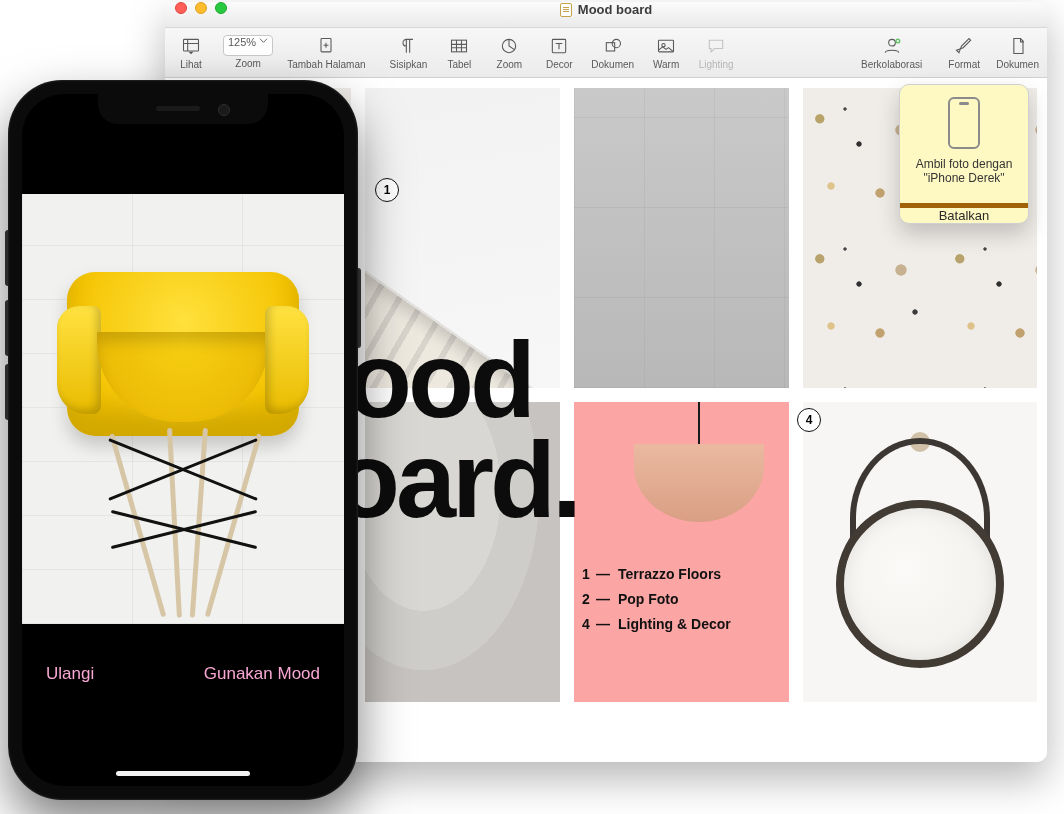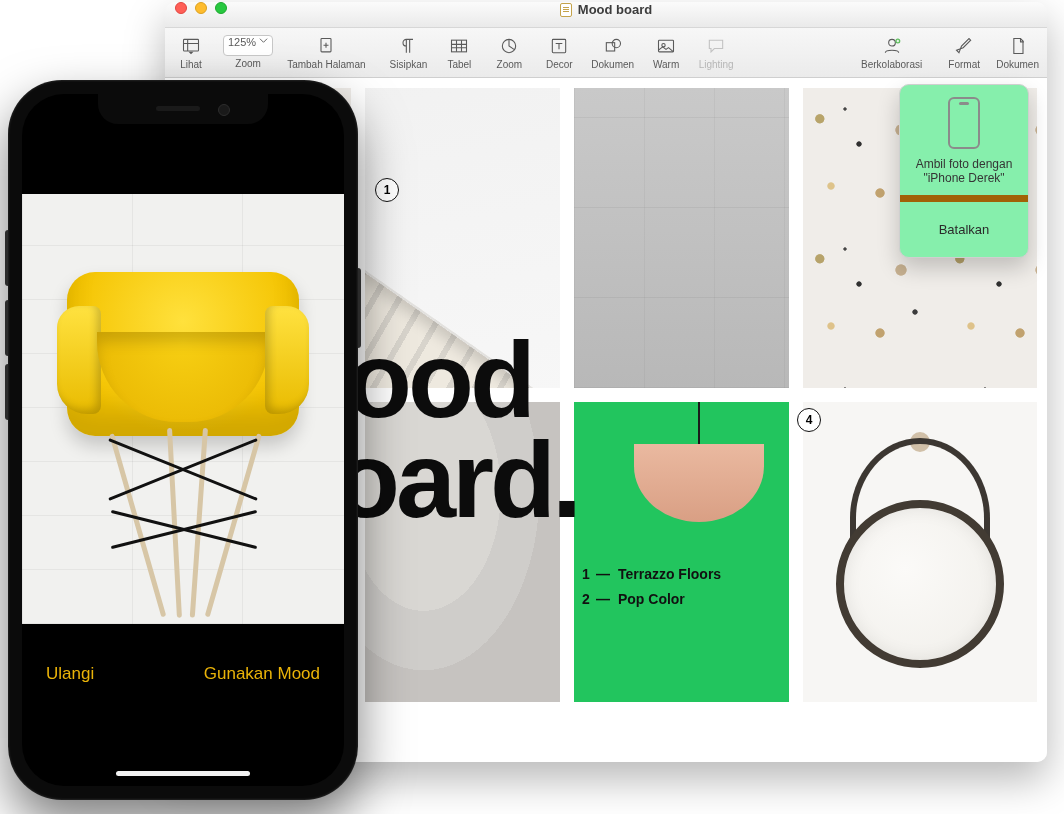--- a/index.html
+++ b/index.html
@@ -97,21 +97,21 @@
   .t3 {
     background:
       linear-gradient(180deg,#c9c9c9,#b8b8b8);
   }
   .t4 { background:#f0ede9;}
   .t5 { background: linear-gradient(#ece6d7,#dbcdb2);}
   .t6 {
     background:
       radial-gradient(ellipse at 30% 30%, #d9d7d3 0 40%, #cfcdca 40% 60%, #c6c3c0 60% 100%);
   }
-  .t7 { background:#22c55e;}
+  .t7 { background:#fca5a5;}
   .t8 { background:#f7f6f4; display:flex; align-items:center; justify-content:center;}
 
   
   .speck:before, .speck:after {
     content:""; position:absolute; inset:0;
     background-image:
       radial-gradient(circle at 12% 22%, #b7a36a 0 4px, transparent 5px),
       radial-gradient(circle at 40% 40%, #2f2f2f 0 2px, transparent 3px),
       radial-gradient(circle at 70% 30%, #c7b191 0 5px, transparent 6px),
       radial-gradient(circle at 20% 70%, #dec28a 0 3px, transparent 4px),
@@ -193,31 +193,31 @@
   .badge {
     position:absolute; width:24px; height:24px; border-radius:50%;
     border:1.5px solid #111; background:#fff;
     display:flex;align-items:center;justify-content:center;
     font-size:12px; font-weight:600;
   }
 
   
   .popover {
     position:absolute; right:18px; top:82px;
-    width:130px; background:#86efac; border:1px solid #cfcfcf; border-radius:10px;
+    width:130px; background:#fef9c3; border:1px solid #cfcfcf; border-radius:10px;
     box-shadow:0 10px 22px rgba(0,0,0,.2);
     padding:12px 8px 0; text-align:center;
     font-size:12px; color:#353535;
   }
   .popover .ph-ic{
     width:32px;height:52px;border:2px solid #8b8b8b;border-radius:6px;margin:0 auto 8px;position:relative;
   }
   .popover .ph-ic:before{content:"";position:absolute;top:3px;left:50%;transform:translateX(-50%);width:10px;height:3px;border-radius:2px;background:#8b8b8b;}
   .popover .cancel{
-    margin:10px -8px 0; padding:20px 0; border-top:7px solid #a16207;
+    margin:18px -8px 0; padding:0 0; border-top:5px solid #a16207;
     font-size:13px; color:#2a2a2a; cursor:pointer; border-radius:0 0 10px 10px;
   }
 
   
   .iphone {
     position:absolute; left:8px; top:80px;
     width:350px; height:720px;
     border-radius:54px;
     background:#0b0b0b;
     padding:14px;
@@ -285,21 +285,21 @@
   .legs span:nth-child(4){left:194px;top:6px;transform:rotate(16deg);}
   .legs .x{position:absolute;background:#111;height:3px;border-radius:2px;}
   .legs .x1{width:160px;left:40px;top:40px;transform:rotate(22deg);}
   .legs .x2{width:160px;left:40px;top:40px;transform:rotate(-22deg);}
   .legs .x3{width:150px;left:46px;top:100px;transform:rotate(14deg);}
   .legs .x4{width:150px;left:46px;top:100px;transform:rotate(-14deg);}
 
   .iphone-bottom{
     position:absolute;left:0;right:0;bottom:0;height:160px;
     display:flex;align-items:flex-start;justify-content:space-between;
-    padding:38px 24px 0;color:#eab308;font-size:17px;
+    padding:38px 24px 0;color:#f9a8d4;font-size:17px;
   }
   .home-ind{
     position:absolute;bottom:10px;left:50%;transform:translateX(-50%);
     width:134px;height:5px;border-radius:3px;background:#fff;opacity:.95;
   }
 </style>
 </head>
 <body>
 
 <div class="mac-window">
@@ -463,21 +463,22 @@
       <div class="tile t4 speck"></div>
       <div class="tile t5"></div>
       <div class="tile t6"></div>
       <div class="tile t7">
         <div class="lamp">
           <div class="cord"></div>
             <div class="shade"></div>
         </div>
         <div class="legend-list">
           <div class="row"><span class="n">1</span><span class="dash">—</span><span>Terrazzo Floors</span></div>
-          <div class="row"><span class="n">2</span><span class="dash">—</span><span>Pop Color</span></div>
+          <div class="row"><span class="n">2</span><span class="dash">—</span><span>Pop Foto</span></div>
+          <div class="row"><span class="n">4</span><span class="dash">—</span><span>Lighting &amp; Decor</span></div>
         </div>
       </div>
       <div class="tile t8">
         <div class="mirror">
           <div class="peg"></div>
             <div class="strap"></div>
             <div class="disc"></div>
         </div>
       </div>
     </div>

